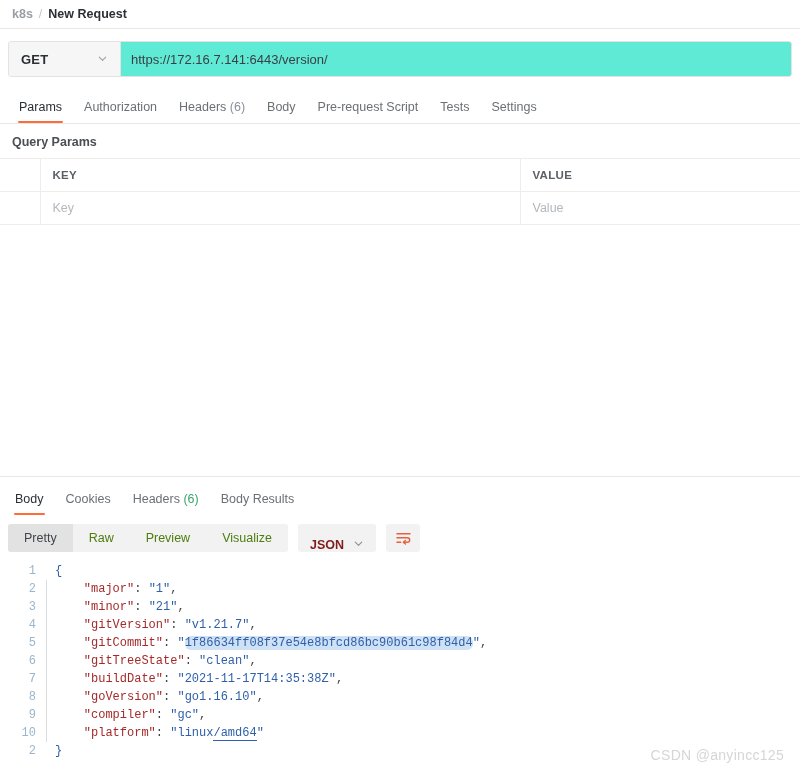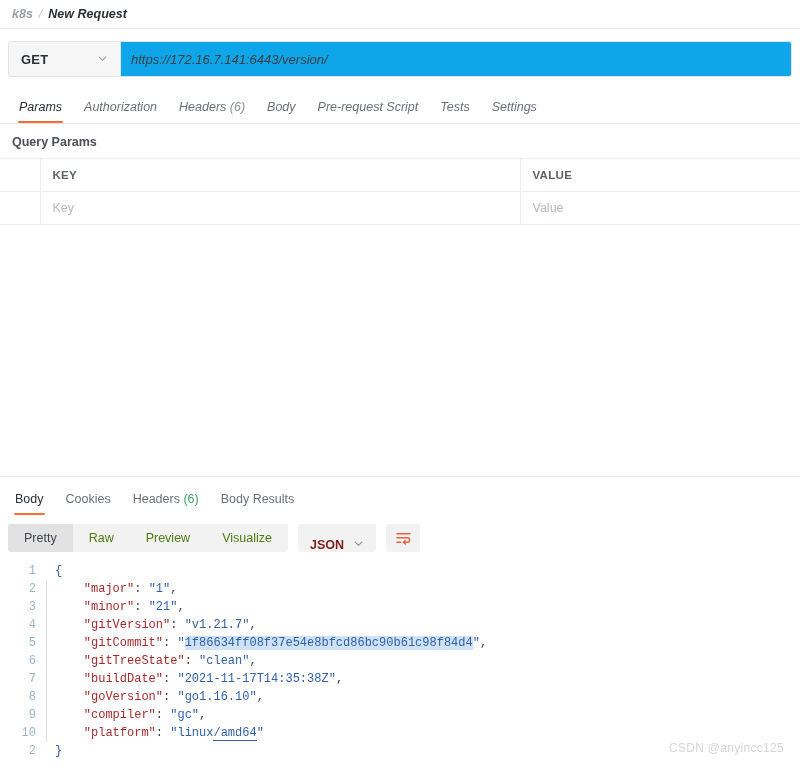--- a/index.html
+++ b/index.html
@@ -11,21 +11,20 @@
   }
   .app { position: relative; width: 800px; height: 773px; background:#fff; }
 
   
   .breadcrumb {
     height: 28px;
     display: flex; align-items: center;
     padding-left: 12px;
     gap: 6px;
     font-size: 12.5px;
-    font-style: italic;
   }
   .bc-collection { color: #9aa0a6; font-weight: 700; }
   .bc-sep { color: #c2c6cb; font-weight: 400; }
   .bc-name { color: #2b2f33; font-weight: 700; }
 
   .hr-line { height:1px; background:#e8e8e8; width:100%; }
 
   
   .url-row {
     display: flex; align-items: stretch;
@@ -43,33 +42,31 @@
     background: #f6f6f6;
     border-right: 1px solid #e3e3e3;
     cursor: pointer;
   }
   .method-label { font-size: 13px; font-weight: 700; color: #2b2f33; letter-spacing: .2px; }
   .chev { color:#9aa0a6; }
   .url-box {
     flex: 1;
     display: flex; align-items: center;
     padding: 0 10px;
-    background: #0ea5e9;
-    font-style: italic;
+    background: #5eead4;
   }
   .url-text { font-size: 13px; color: #3b3f44; }
 
   
   .tabs {
     display: flex; align-items: flex-end;
     gap: 0;
     margin: 16px 0 0 0;
     padding-left: 8px;
     height: 30px;
-    font-style: italic;
   }
   .tab {
     position: relative;
     font-size: 12.5px;
     color: #6b7075;
     padding: 0 11px 9px 11px;
     cursor: pointer;
     white-space: nowrap;
   }
   .tab.active { color: #2b2f33; }
@@ -169,28 +166,28 @@
     width: 1px; background: #dcdcdc;
     margin-right: 0;
     flex: none;
   }
   .cline.nofold .guide { background: transparent; }
   .ctext { padding-left: 8px; }
   .k { color: #a52a2a; }
   .v { color: #2f5fa8; }
   .p { color: #444; }
   .brace { color: #2f5fa8; }
-  .sel { background: #cfe1f5; }
+  .sel { background: #cfe1f5; border-radius: 6px; }
   .uline { border-bottom: 1px solid #2f5fa8; }
 
   
   .watermark {
     position: absolute;
-    right: 16px; bottom: 18px;
-    font-size: 12px;
+    right: 16px; bottom: 10px;
+    font-size: 14px;
     color: #d6d6d6;
     letter-spacing: .3px;
   }
 </style>
 </head>
 <body>
 
 <div class="app">
 
   <div class="breadcrumb">

